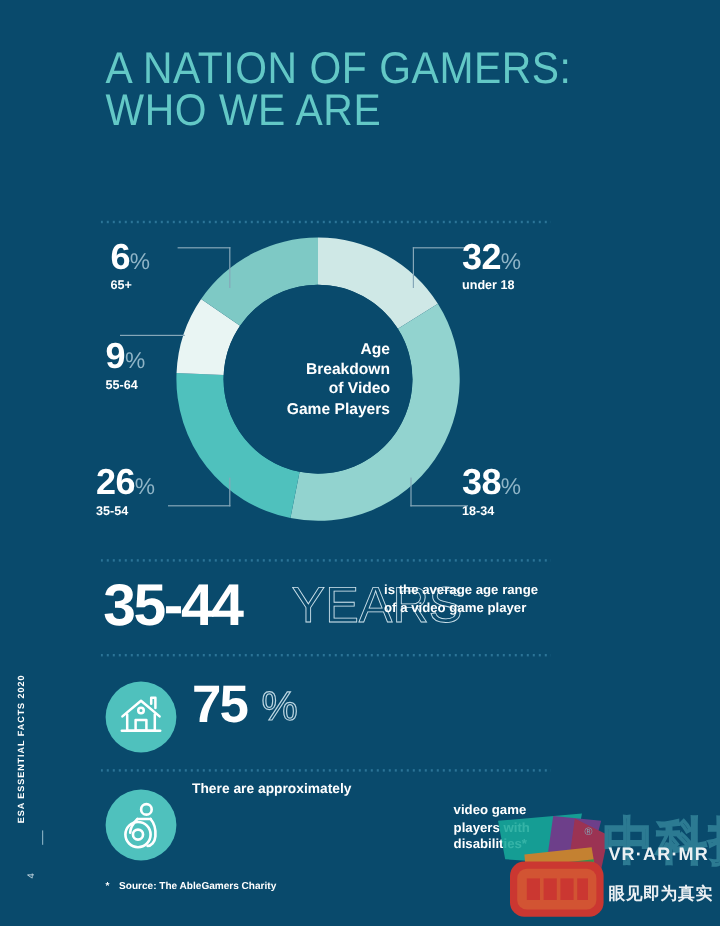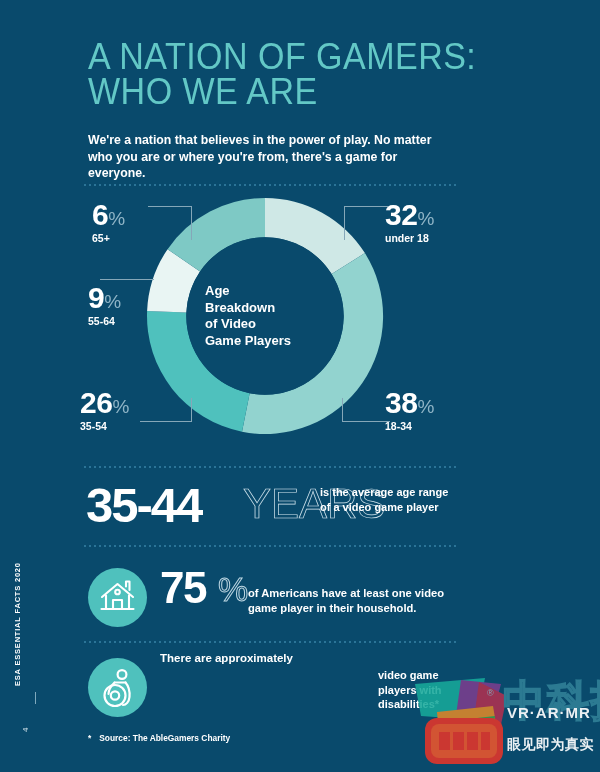--- a/index.html
+++ b/index.html
@@ -101,21 +101,21 @@
     left: 145px;
     top: 192px;
     width: 240px;
     height: 248px;
   }
   .donut-center {
     position: absolute;
     left: 50%;
     top: 50%;
     transform: translate(-50%, -50%);
-    text-align: left;
+    text-align: right;
     color: #ffffff;
     font-size: 13px;
     font-weight: bold;
     line-height: 1.28;
     white-space: pre-line;
     width: 120px;
   }
 
   
   .callout {
@@ -323,21 +323,20 @@
 <div class="page">
 
   <div class="rail">
     <div class="rail-text">ESA ESSENTIAL FACTS 2020</div>
     <div class="rail-rule"></div>
     <div class="rail-page">4</div>
   </div>
 
   <div class="title">A NATION OF GAMERS:
 WHO WE ARE</div>
-  <div class="subtitle">We're a nation that believes in the power of play. No matter who you are or where you're from, there's a game for everyone.</div>
 
   <div class="divider d1"></div>
 
   <div class="donut-wrap">
     <svg width="240" height="248" viewBox="0 0 240 248">
       <g transform="translate(120,124)">
 
         <path fill="#cfe8e6" d="M 0 -118 A 118 118 0 0 1 99.91 -62.91 L 66.61 -41.94 A 78.7 78.7 0 0 0 0 -78.7 Z"></path>
         <path fill="#92d3cf" d="M 99.91 -62.91 A 118 118 0 0 1 -22.99 115.74 L -15.33 77.17 A 78.7 78.7 0 0 0 66.61 -41.94 Z"></path>
         <path fill="#4fc1bd" d="M -22.99 115.74 A 118 118 0 0 1 -117.89 -5.11 L -78.62 -3.41 A 78.7 78.7 0 0 0 -15.33 77.17 Z"></path>
@@ -412,21 +411,20 @@
         <path d="M18 27.5 L18 41 L41 41 L41 27.5"></path>
         <path d="M13.5 41 L45.5 41"></path>
         <rect x="25" y="32" width="9" height="9"></rect>
         <circle cx="29.5" cy="24" r="2.3"></circle>
         <path d="M38 18.5 L38 13.5 L41.5 13.5 L41.5 22"></path>
       </g>
     </svg>
   </div>
   <div class="pct75">75</div>
   <div class="pct75-sym">%</div>
-  <div class="pct75-desc">of Americans have at least one video game player in their household.</div>
 
   <div class="divider d4"></div>
 
   <div class="circle-icon" style="left:88px;top:658px;">
     <svg width="59" height="59" viewBox="0 0 59 59">
       <g fill="none" stroke="#ffffff" stroke-width="2.2" stroke-linecap="round" stroke-linejoin="round">
         <circle cx="34" cy="16.5" r="4.4"></circle>
         <path d="M26.5 24.5 C 22 29 20.5 33 20.5 36"></path>
         <path d="M27 24.5 L37.5 24.5"></path>
         <path d="M37.5 24.5 C 41 28.5 42 33 41.5 39 C 41 44 38 47 35 47"></path>

